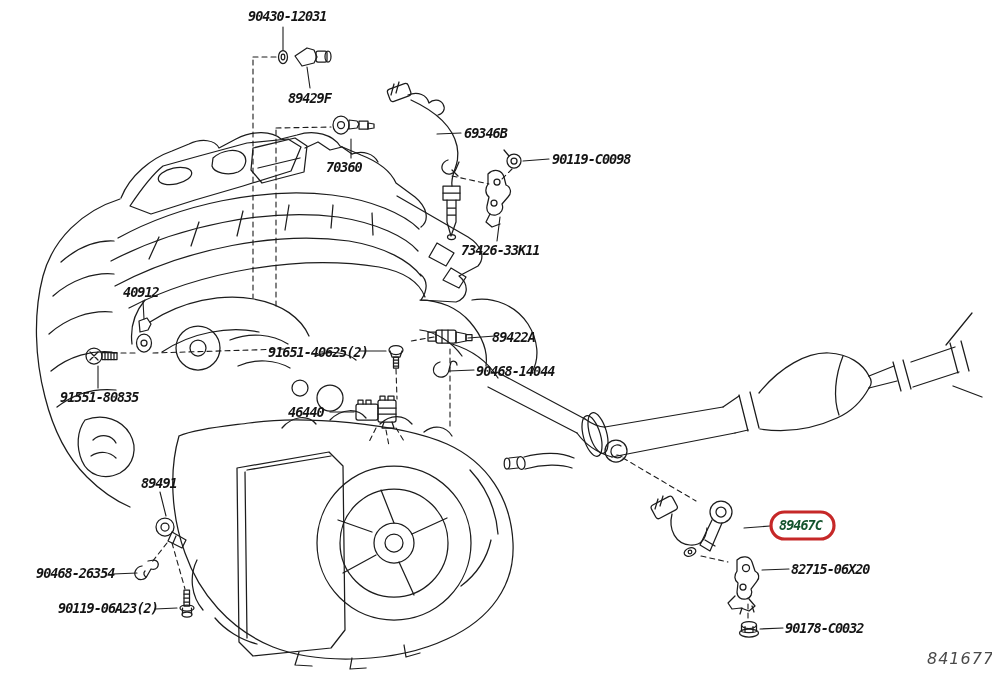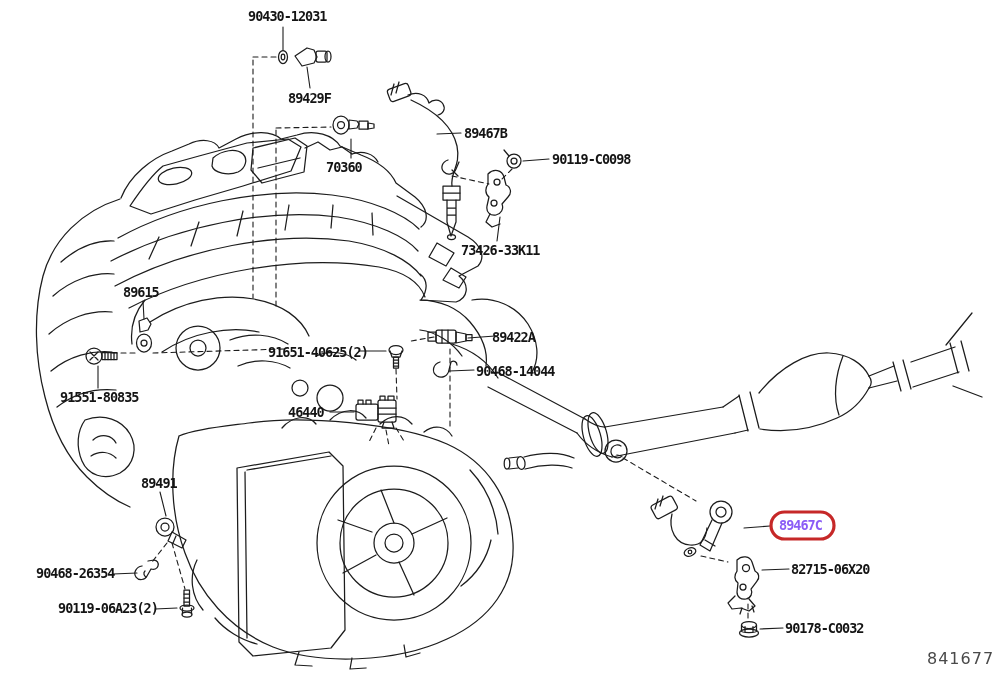--- a/index.html
+++ b/index.html
@@ -1,25 +1,25 @@
 <!DOCTYPE html>
 <html><head>
 <meta charset="utf-8">
 <style>
   html,body{margin:0;padding:0;background:#fff;}
   .stage{
     position:relative;width:992px;height:685px;background:#ffffff;
-    font-family:"DejaVu Sans Mono", monospace;overflow:hidden;
+    font-family:"DejaVu Sans Mono", monospace;overflow:hidden;font-style:italic;
   }
   .stage svg{position:absolute;left:0;top:0;}
   .lbl{
     position:absolute;font-size:13.5px;font-weight:bold;color:#141414;
     letter-spacing:-1px;white-space:nowrap;line-height:14px;cursor:default;
   }
-  .lbl.hl{color:#8b5cf6;text-align:right;}
+  .lbl.hl{color:#14532d;text-align:right;}
   .figcode{
     position:absolute;font-family:"DejaVu Sans", sans-serif;
     font-size:16px;color:#4a4a4a;letter-spacing:1px;white-space:nowrap;
   }
 </style>
 </head>
 <body>
 
 <div class="stage">
 
@@ -255,24 +255,24 @@
       <path d="M376,428 L368,444 M386,430 L389,446 M396,428 L404,441"></path>
     </g>
   </g>
 
   <rect x="771" y="512" width="63" height="27" rx="13.5" fill="none" stroke="#c62828" stroke-width="3.2"></rect>
 </svg>
 
 <div class="lbl" style="left:248px;top:9px">90430-12031</div>
 <div class="lbl" style="left:288px;top:91px">89429F</div>
 <div class="lbl" style="left:326px;top:160px">70360</div>
-<div class="lbl" style="left:464px;top:126px">89467B</div>
+<div class="lbl" style="left:464px;top:126px">69346B</div>
 <div class="lbl" style="left:552px;top:152px">90119-C0098</div>
 <div class="lbl" style="left:461px;top:243px">73426-33K11</div>
-<div class="lbl" style="left:123px;top:285px">89615</div>
+<div class="lbl" style="left:123px;top:285px">40912</div>
 <div class="lbl" style="left:492px;top:330px">89422A</div>
 <div class="lbl" style="left:268px;top:345px">91651-40625(2)</div>
 <div class="lbl" style="left:476px;top:364px">90468-14044</div>
 <div class="lbl" style="left:60px;top:390px">91551-80835</div>
 <div class="lbl" style="left:288px;top:405px">46440</div>
 <div class="lbl" style="left:141px;top:476px">89491</div>
 <div class="lbl" style="left:36px;top:566px">90468-26354</div>
 <div class="lbl" style="left:58px;top:601px">90119-06A23(2)</div>
 <div class="lbl hl" style="left:779px;top:518px">89467C</div>
 <div class="lbl" style="left:791px;top:562px">82715-06X20</div>

